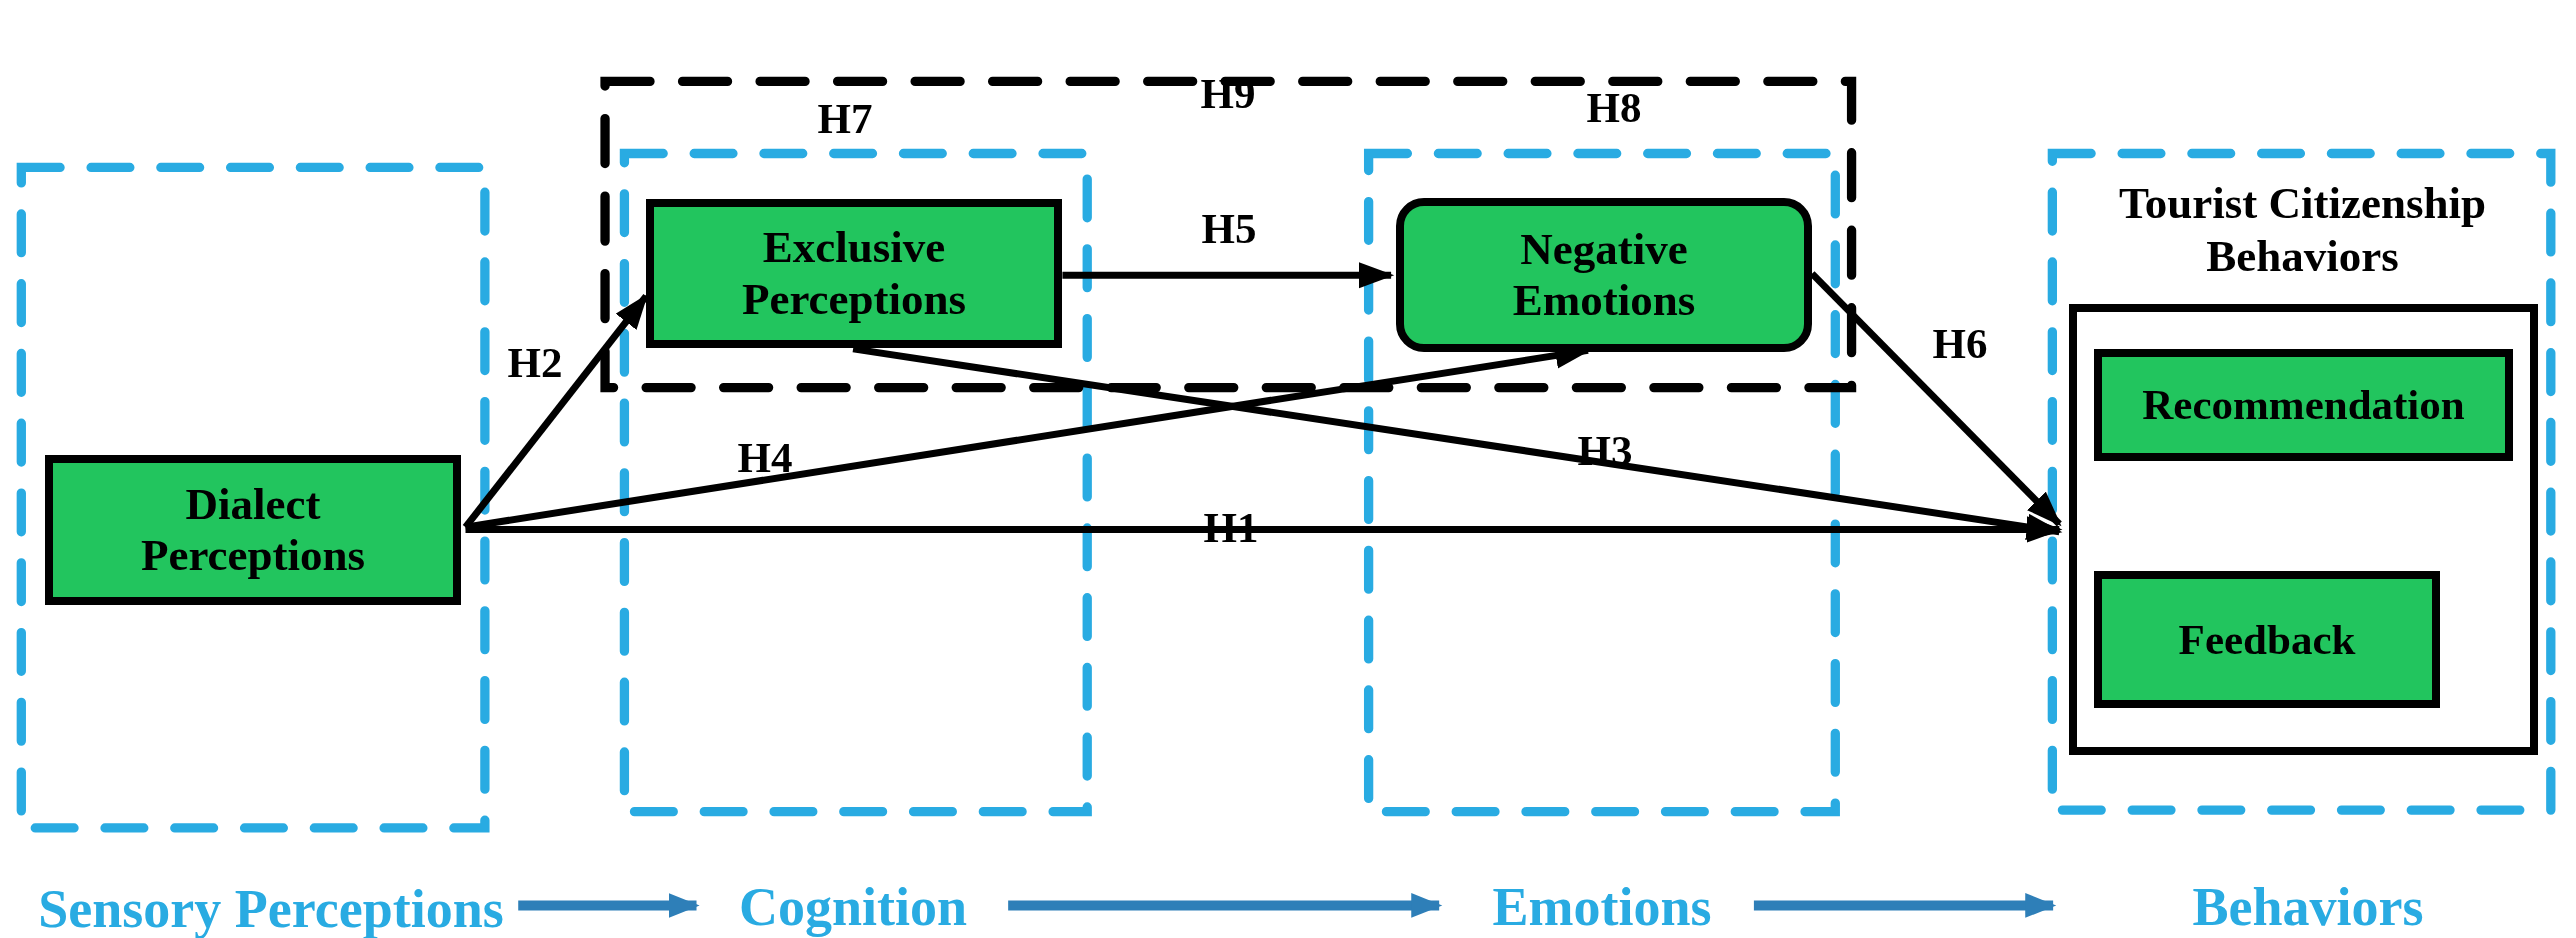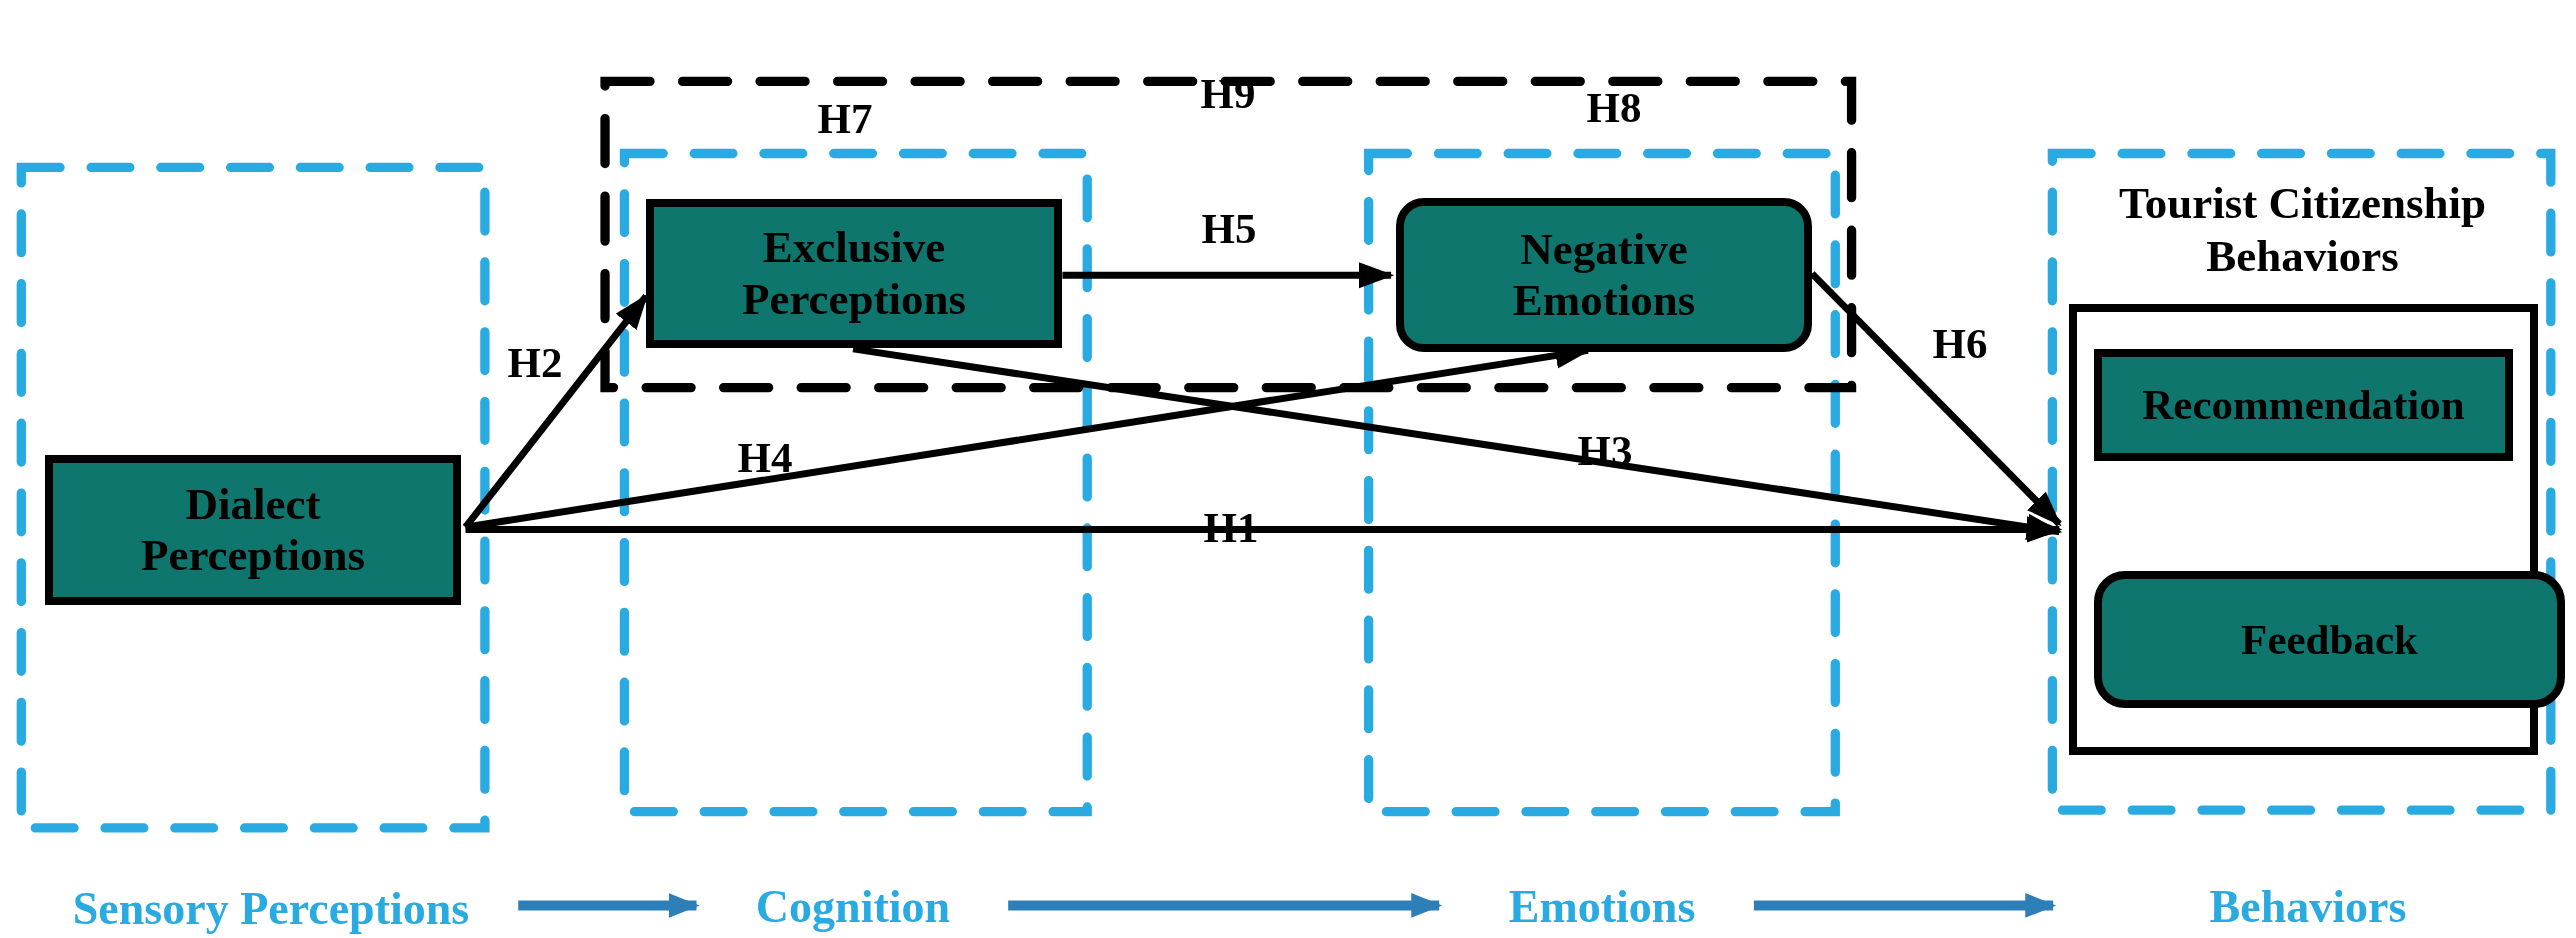--- a/index.html
+++ b/index.html
@@ -2,30 +2,30 @@
 <html style="font-size:12.4px"><head>
 <meta charset="utf-8">
 <style>
   html,body{margin:0;padding:0;background:#fff;}
   #canvas{
     position:relative;width:2576px;height:938px;background:#ffffff;overflow:hidden;
     font-family:"Liberation Serif","DejaVu Serif",serif;font-weight:bold;color:#000;
   }
   #lines{position:absolute;left:0;top:0;width:2576px;height:938px;}
   .node{
-    position:absolute;box-sizing:border-box;border:8.5px solid #000;background:#0f766e;
+    position:absolute;box-sizing:border-box;border:8.5px solid #000;background:#22c55e;
     display:flex;flex-direction:column;align-items:center;justify-content:center;
     text-align:center;font-size:45px;line-height:1.14;
   }
   .hlabel{
     position:absolute;transform:translate(-50%,-50%);font-size:43px;line-height:1;
     white-space:nowrap;
   }
   .proc{
-    position:absolute;transform:translate(-50%,-50%);font-size:46px;line-height:1;
+    position:absolute;transform:translate(-50%,-50%);font-size:54px;line-height:1;
     color:#29ABE2;white-space:nowrap;
   }
   .title2{
     position:absolute;text-align:center;font-size:45px;line-height:1.17;
   }
   .inner-label{font-size:43px;}
 </style>
 </head>
 <body>
 
@@ -79,21 +79,21 @@
     <span>Tourist Citizenship</span><br>
     <span>Behaviors</span>
   </div>
 
   <div class="node" style="left:2069px;top:304px;width:469px;height:451px;background:transparent;"></div>
 
   <div class="node" style="left:2094px;top:349px;width:419px;height:112px;">
     <span class="inner-label">Recommendation</span>
   </div>
 
-  <div class="node" style="left:2094px;top:571px;width:471px;height:137px;border-radius:31px;">
+  <div class="node" style="left:2094px;top:571px;width:346px;height:137px;">
     <span class="inner-label">Feedback</span>
   </div>
 
   <span class="hlabel" style="left:1228px;top:52px;margin-top:41px;">H9</span>
   <span class="hlabel" style="left:845px;top:118px;">H7</span>
   <span class="hlabel" style="left:1614px;top:107px;">H8</span>
   <span class="hlabel" style="left:1229px;top:228px;">H5</span>
   <span class="hlabel" style="left:1960px;top:343px;">H6</span>
   <span class="hlabel" style="left:535px;top:362px;">H2</span>
   <span class="hlabel" style="left:1605px;top:450px;">H3</span>

